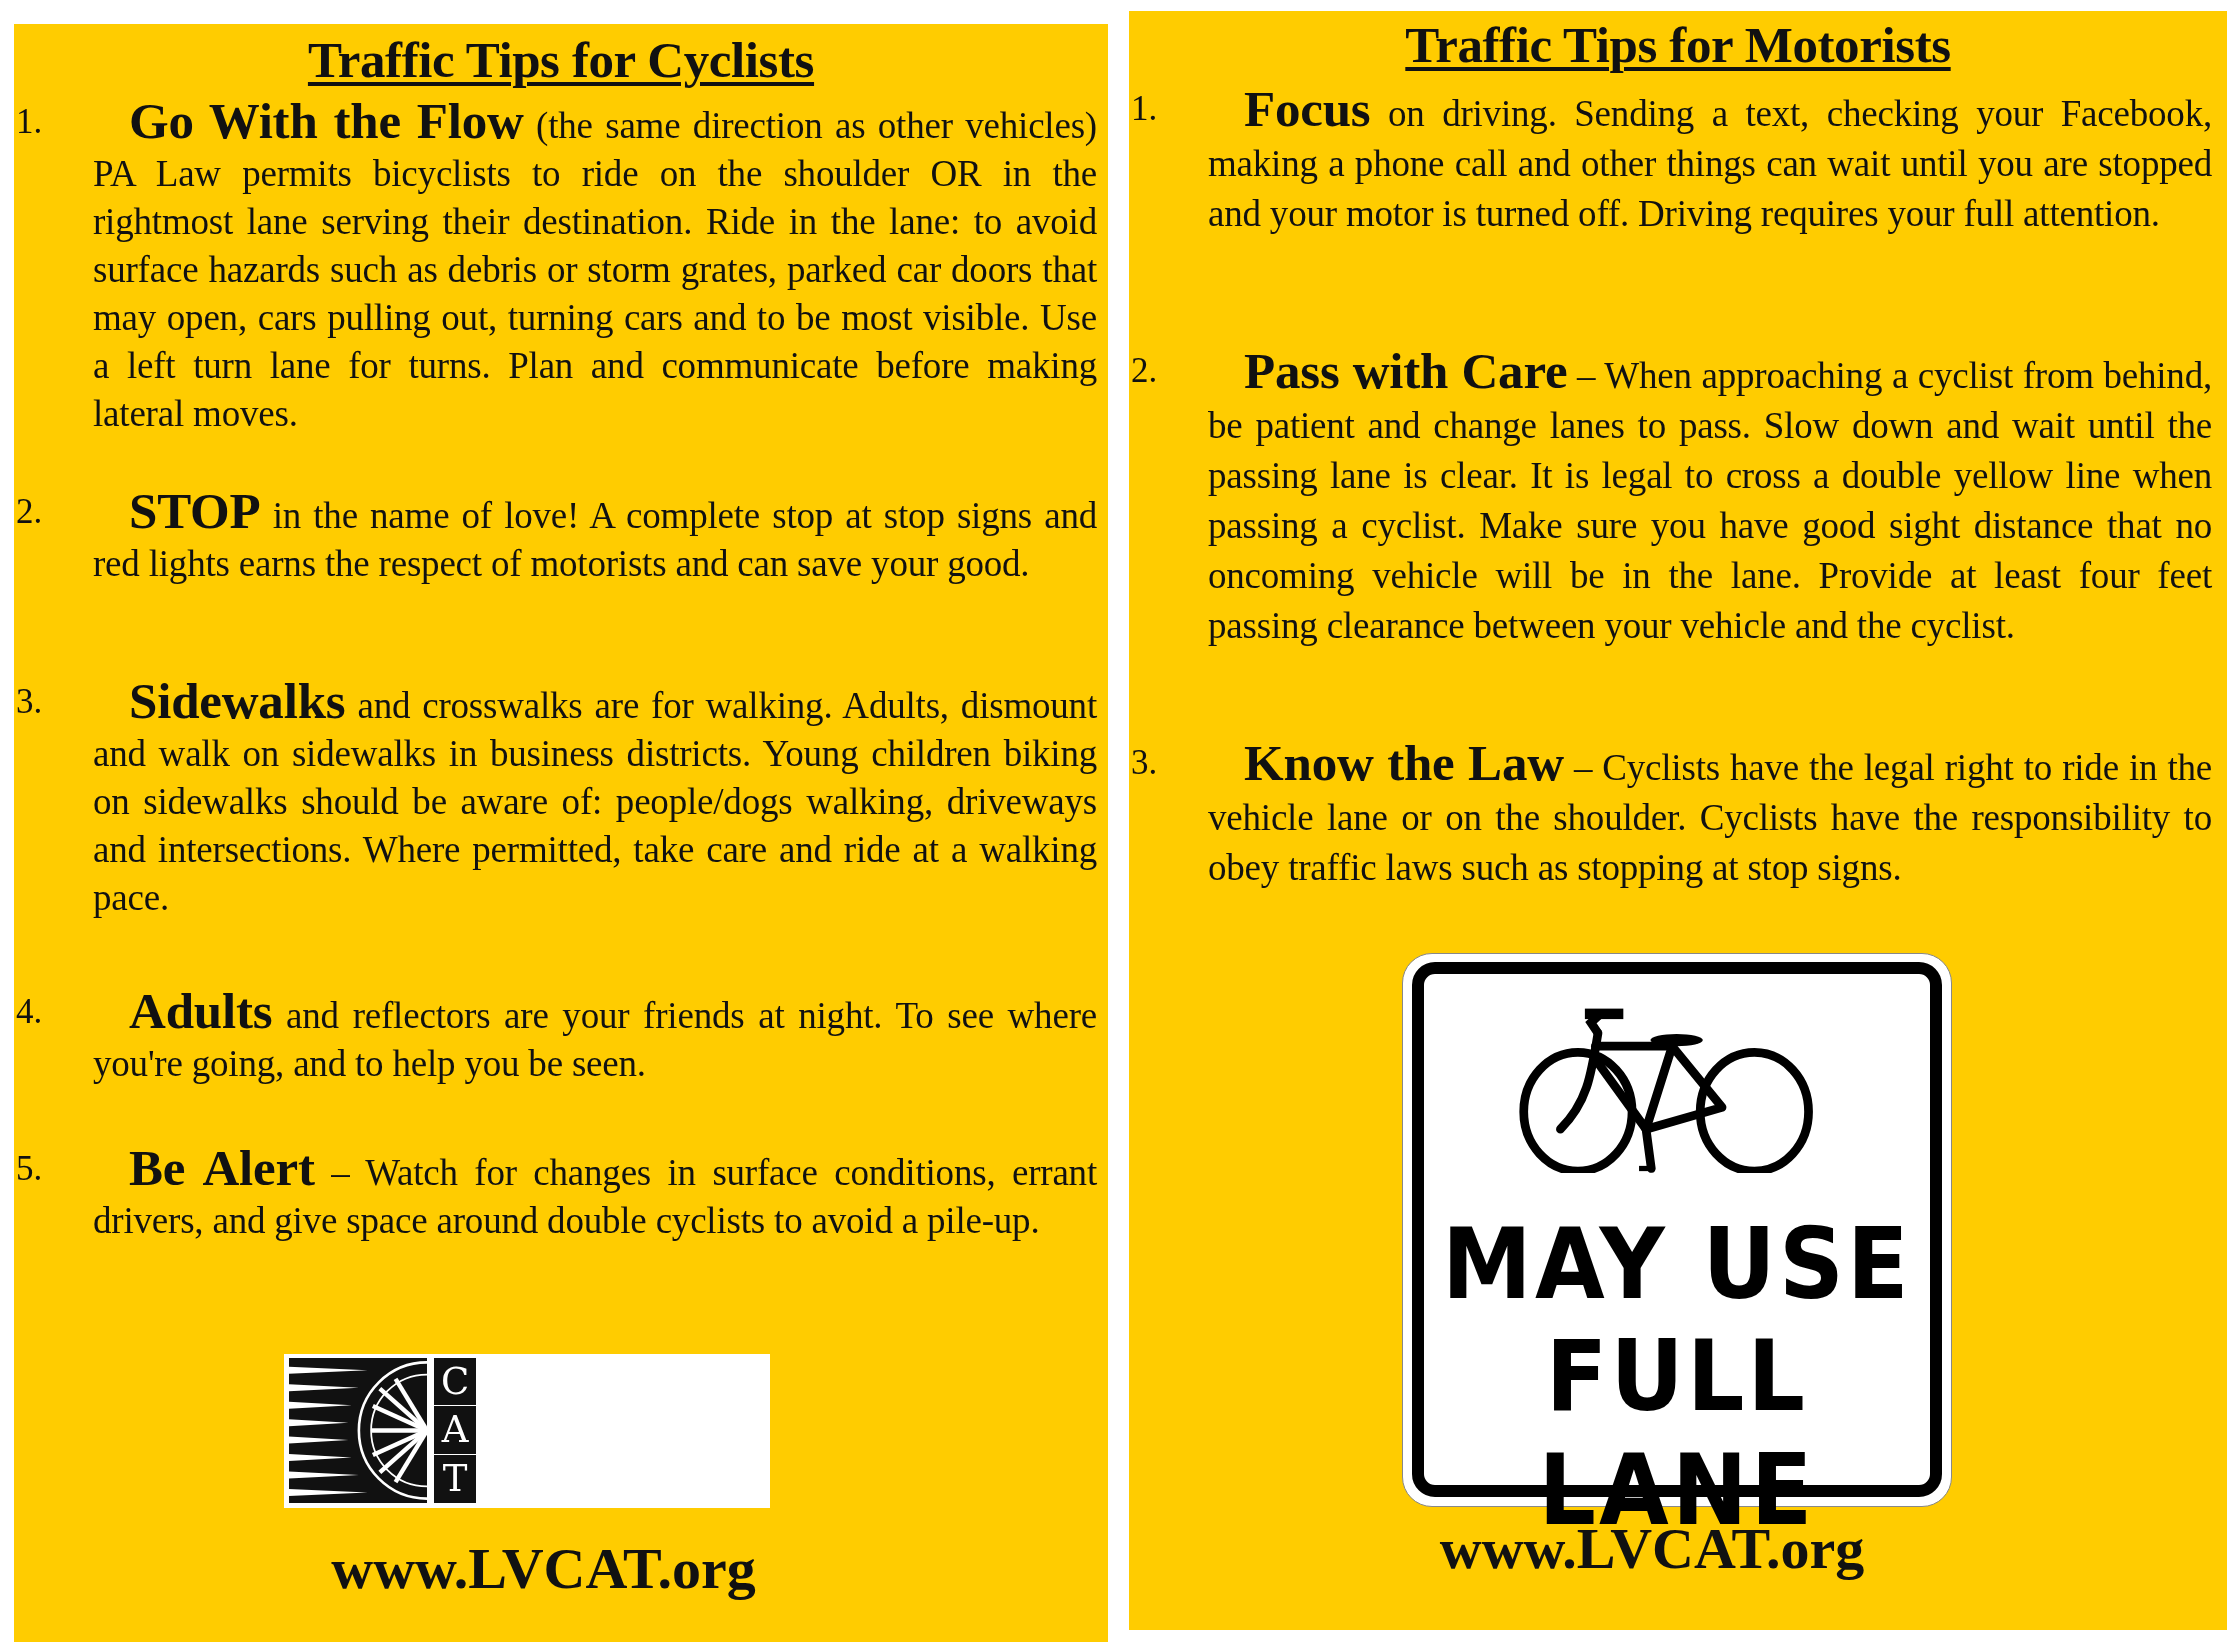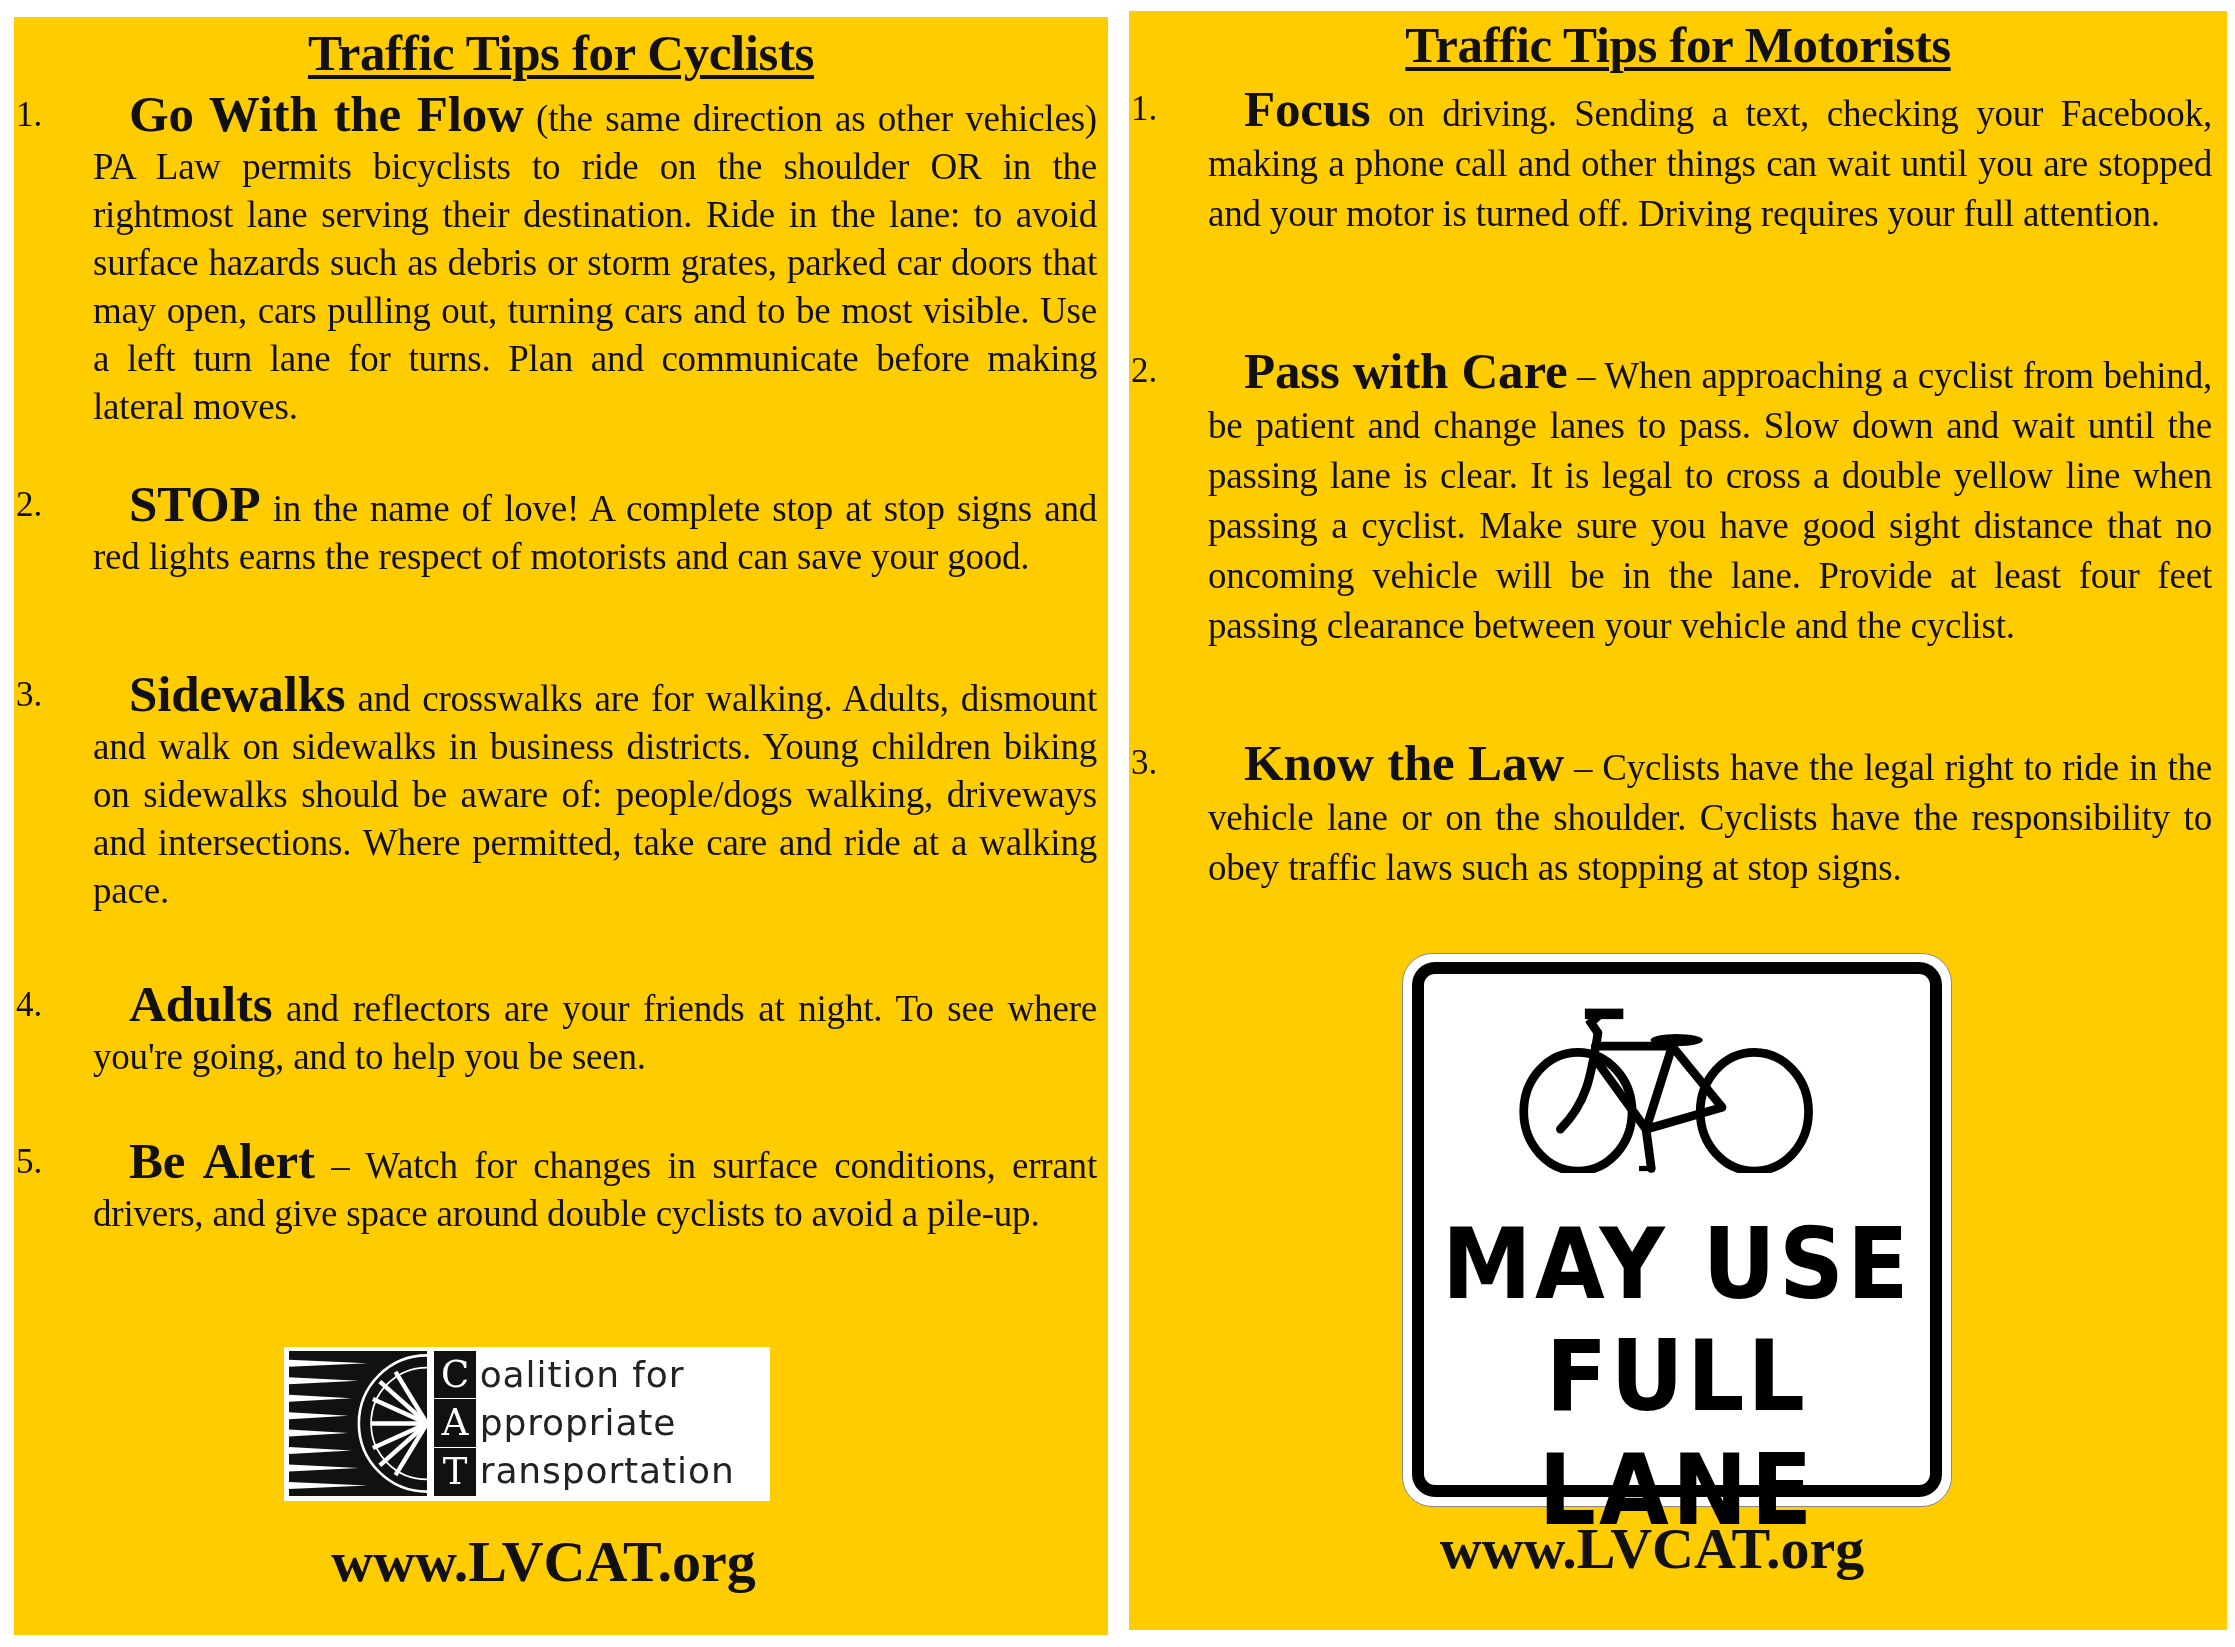--- a/index.html
+++ b/index.html
@@ -3,21 +3,21 @@
 <meta charset="utf-8">
 <style>
   html, body { margin:0; padding:0; }
   body {
     width:2236px; height:1647px; background:#ffffff; position:relative; overflow:hidden;
     font-family:"Liberation Serif", "DejaVu Serif", serif; color:#111;
   }
   .panel {
     position:absolute; background:#FFCC00; box-sizing:border-box;
   }
-  #panel-left { left:14px; top:17px; width:1094px; height:1618px; }
+  #panel-left { left:14px; top:24px; width:1094px; height:1618px; }
   #panel-right { left:1129px; top:10.5px; width:1098px; height:1619px; }
   .title {
     position:absolute; left:0; right:0; text-align:center;
     font-weight:bold; font-size:51px; text-decoration:underline; text-decoration-thickness:3.5px;
     text-underline-offset:5.2px; letter-spacing:-0.4px;
   }
   #panel-left .title { top:7px; }
   #panel-right .title { top:5.2px; }
   .tip { position:absolute; }
   .tip .num {
@@ -119,25 +119,20 @@
             <line x1="158" y1="83" x2="122" y2="24"></line>
           <line x1="158" y1="83" x2="122" y2="142"></line>
         </g>
       </svg>
     </div>
     <div class="letters">
       <span>C</span>
       <span>A</span>
       <span>T</span>
     </div>
-    <div class="words">
-      <span>oalition for</span>
-      <span>ppropriate</span>
-      <span>ransportation</span>
-    </div>
   </div>
 
   <div class="url">www.LVCAT.org</div>
 </div>
 
 <div class="panel" id="panel-right">
   <div class="title">Traffic Tips for Motorists</div>
 
   <div class="tip" style="left:79px; top:73px; width:1004px;">
     <span class="num">1.</span>

